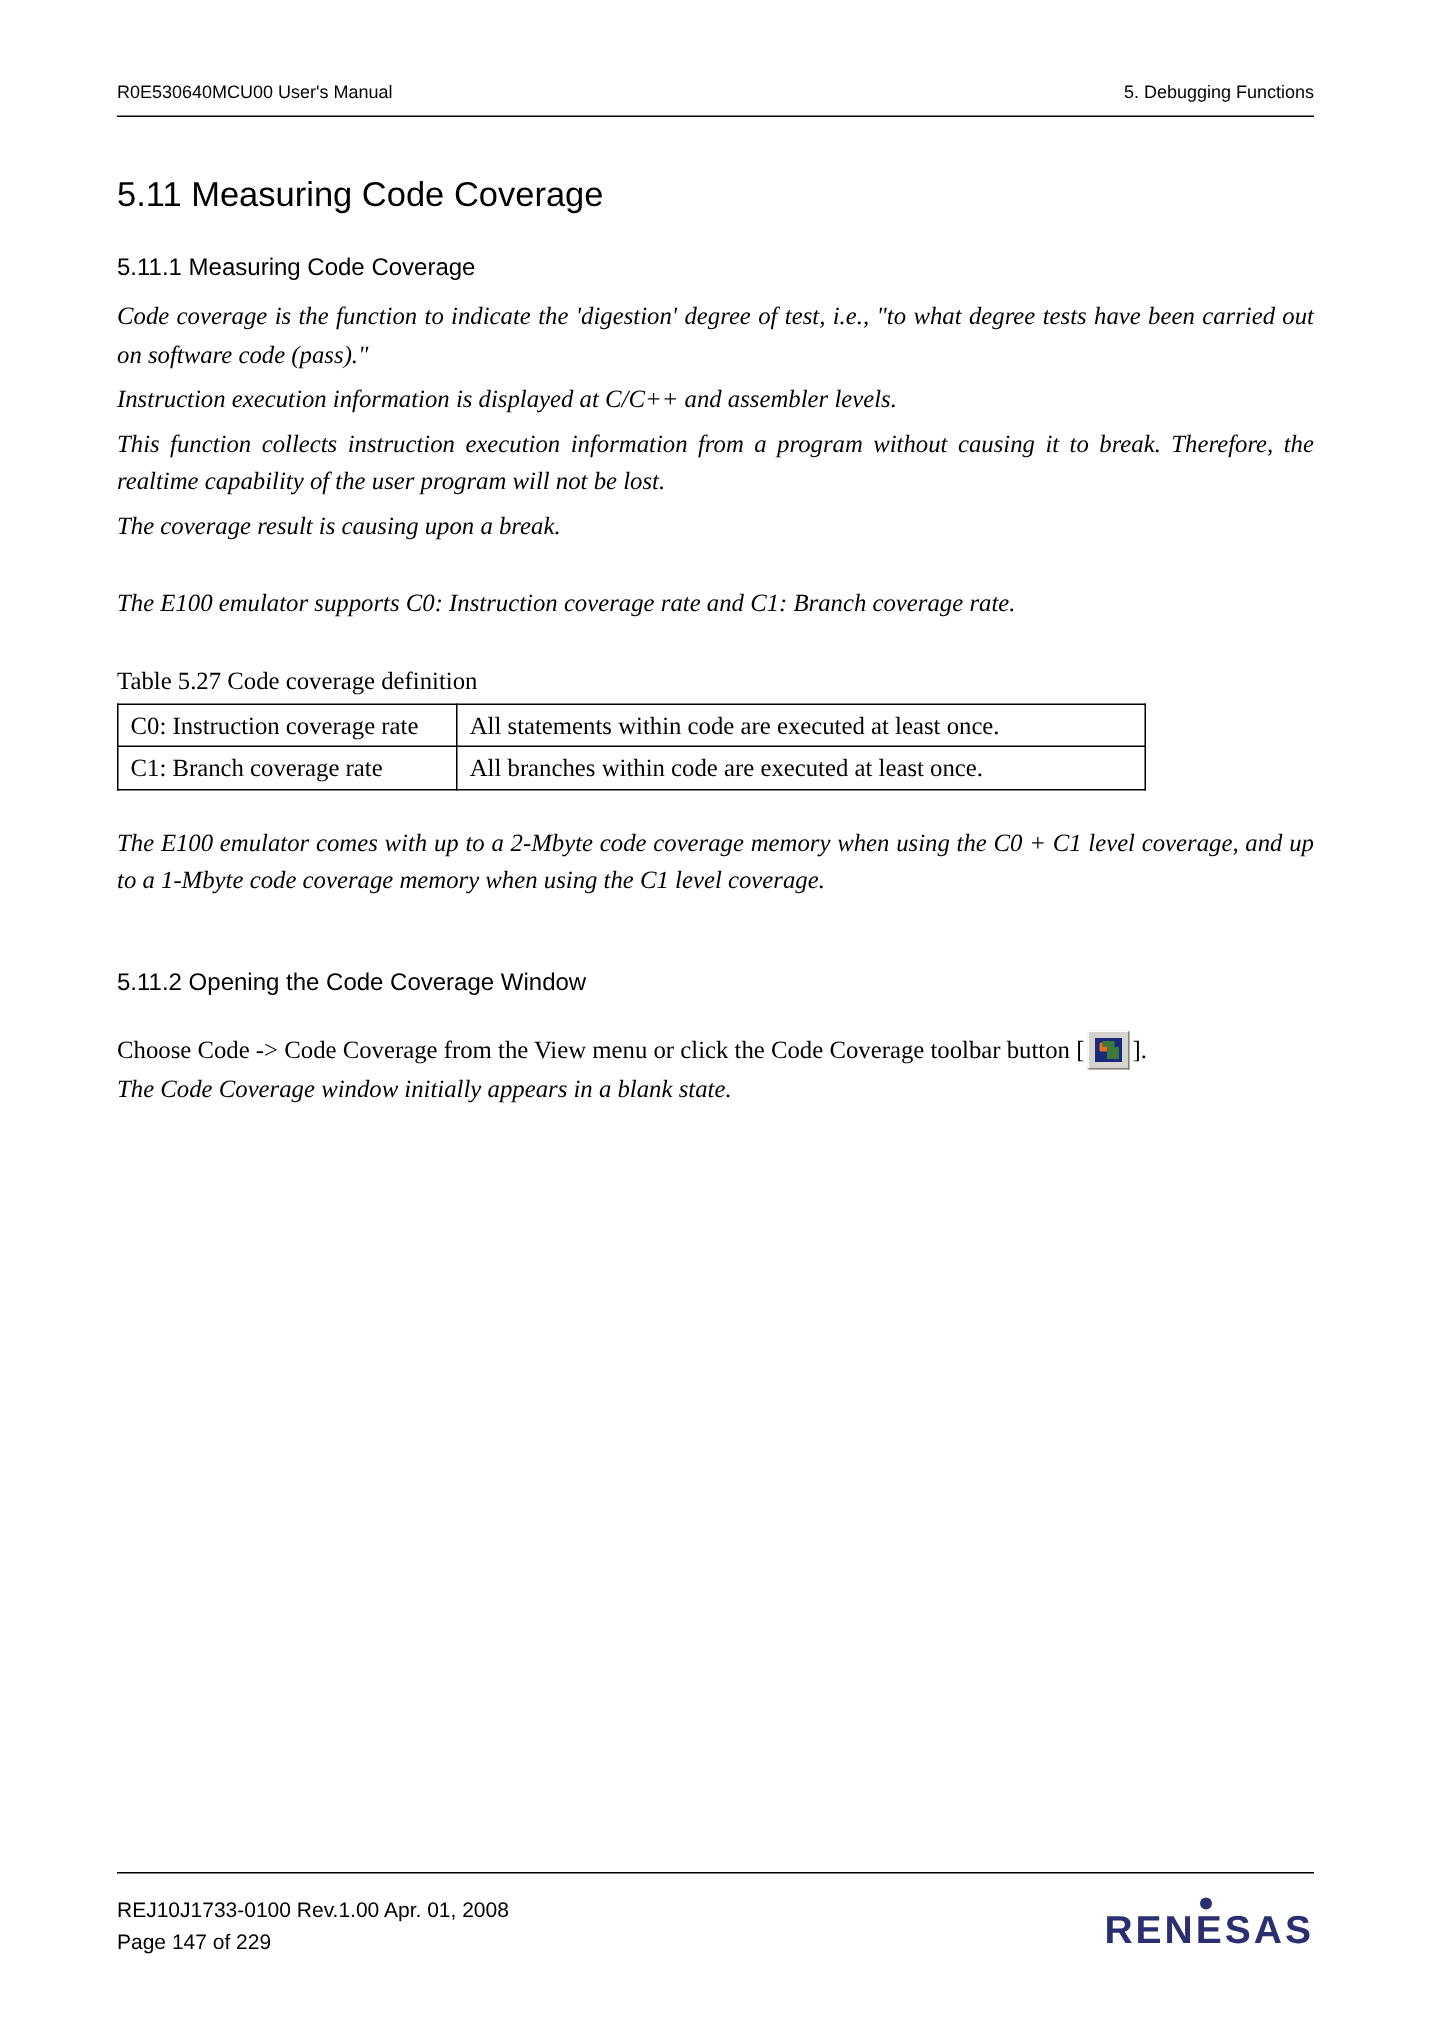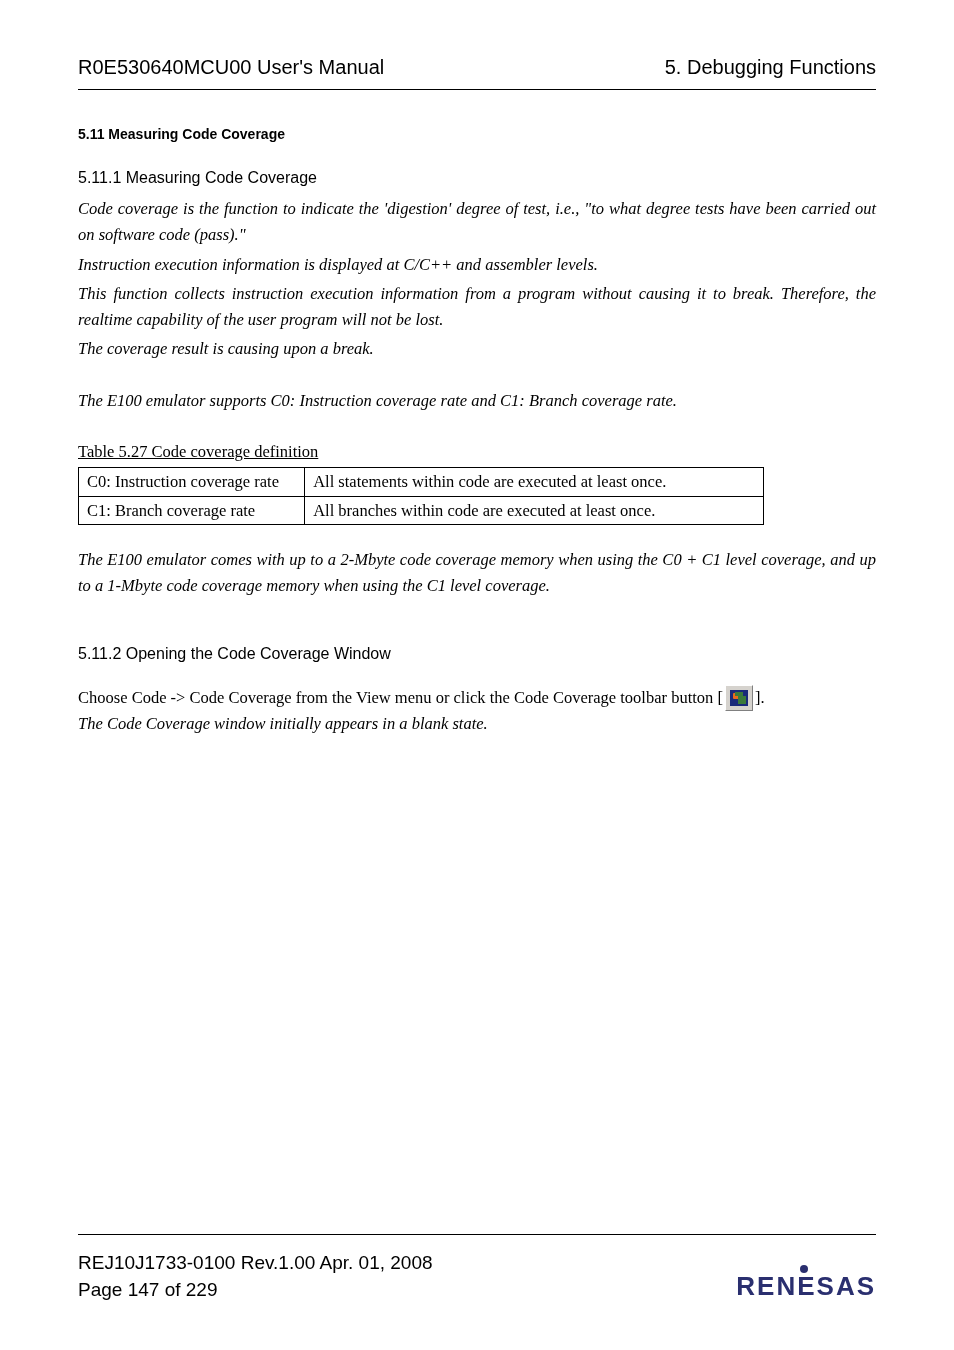--- a/index.html
+++ b/index.html
@@ -16,29 +16,29 @@
   .page {
     box-sizing: border-box;
     padding: 52px 78px 0 78px;
     font-size: 16.5px;
     line-height: 1.55;
   }
   .topbar {
     display: flex;
     justify-content: space-between;
     font-family: Arial, Helvetica, sans-serif;
-    font-size: 20px;
+    font-size: 12px;
     padding-bottom: 6px;
     border-bottom: 1px solid #000;
     margin-bottom: 34px;
   }
   .h2 {
     font-family: Arial, Helvetica, sans-serif;
-    font-size: 14px;
-    font-weight: 700;
+    font-size: 23px;
+    font-weight: 400;
     margin: 18px 0 20px 0;
   }
   .h3 {
     font-family: Arial, Helvetica, sans-serif;
     font-size: 16px;
     font-weight: 400;
     margin: 10px 0 6px 0;
   }
   p { margin: 0 0 4px 0; text-align: justify; font-style: italic; }
   .gap-sm { height: 12px; }
@@ -105,21 +105,21 @@
     border-top: 1px solid #000;
     margin-bottom: 14px;
   }
   .footer-row {
     display: flex;
     justify-content: space-between;
     align-items: flex-end;
   }
   .footer .pub {
     font-family: Arial, Helvetica, sans-serif;
-    font-size: 19px;
+    font-size: 14px;
     line-height: 1.45;
   }
   .logo {
     display: flex;
     align-items: baseline;
     font-family: Arial, Helvetica, sans-serif;
     font-weight: 700;
     font-size: 26px;
     letter-spacing: 2px;
     color: #2a2f6f;
@@ -150,21 +150,21 @@
 
   <p>Code coverage is the function to indicate the 'digestion' degree of test, i.e., "to what degree tests have been carried out on software code (pass)."</p>
   <p>Instruction execution information is displayed at C/C++ and assembler levels.</p>
   <p>This function collects instruction execution information from a program without causing it to break. Therefore, the realtime capability of the user program will not be lost.</p>
   <p>The coverage result is causing upon a break.</p>
 
   <div class="gap-md"></div>
   <p>The E100 emulator supports C0: Instruction coverage rate and C1: Branch coverage rate.</p>
 
   <div class="gap-md"></div>
-  <div style="text-decoration: underline;">Table 5.27 Code coverage definition</div>
+  <div style="">Table 5.27 Code coverage definition</div>
   <table class="defs">
     <tbody>
         <tr>
       <td class="c1">C0: Instruction coverage rate</td>
       <td>All statements within code are executed at least once.</td>
     </tr>
     <tr>
       <td class="c1">C1: Branch coverage rate</td>
       <td>All branches within code are executed at least once.</td>
     </tr>

